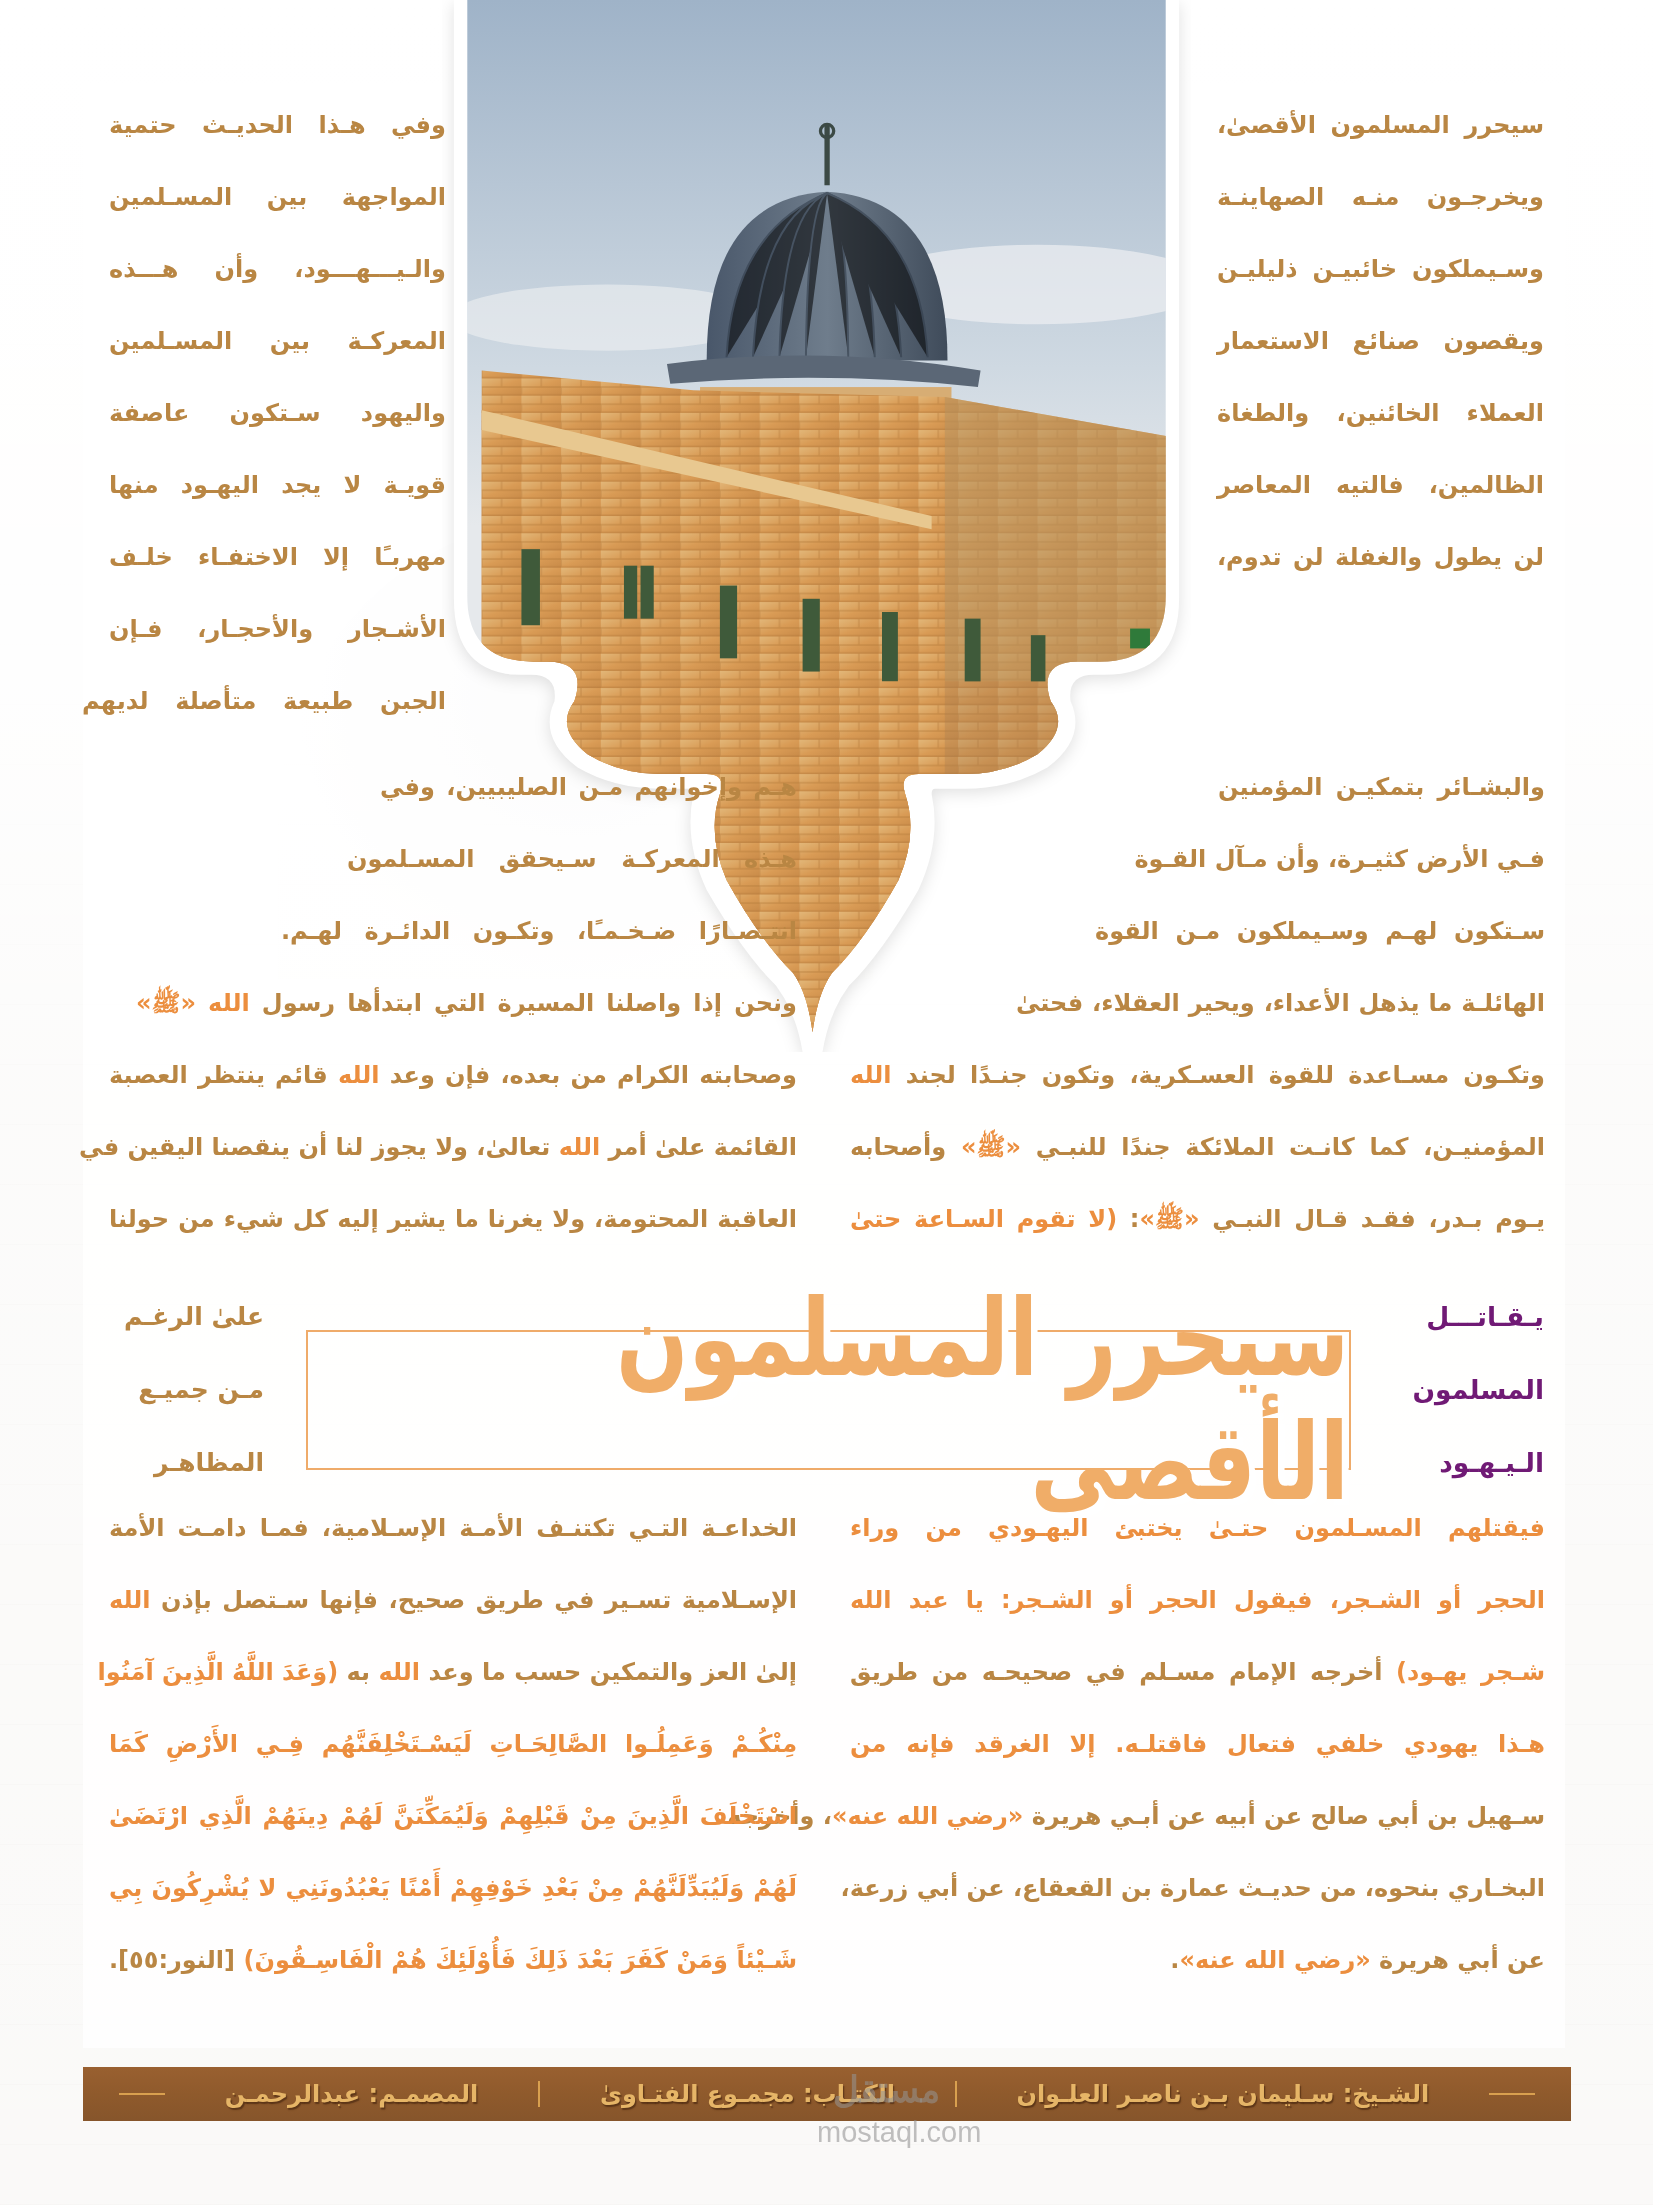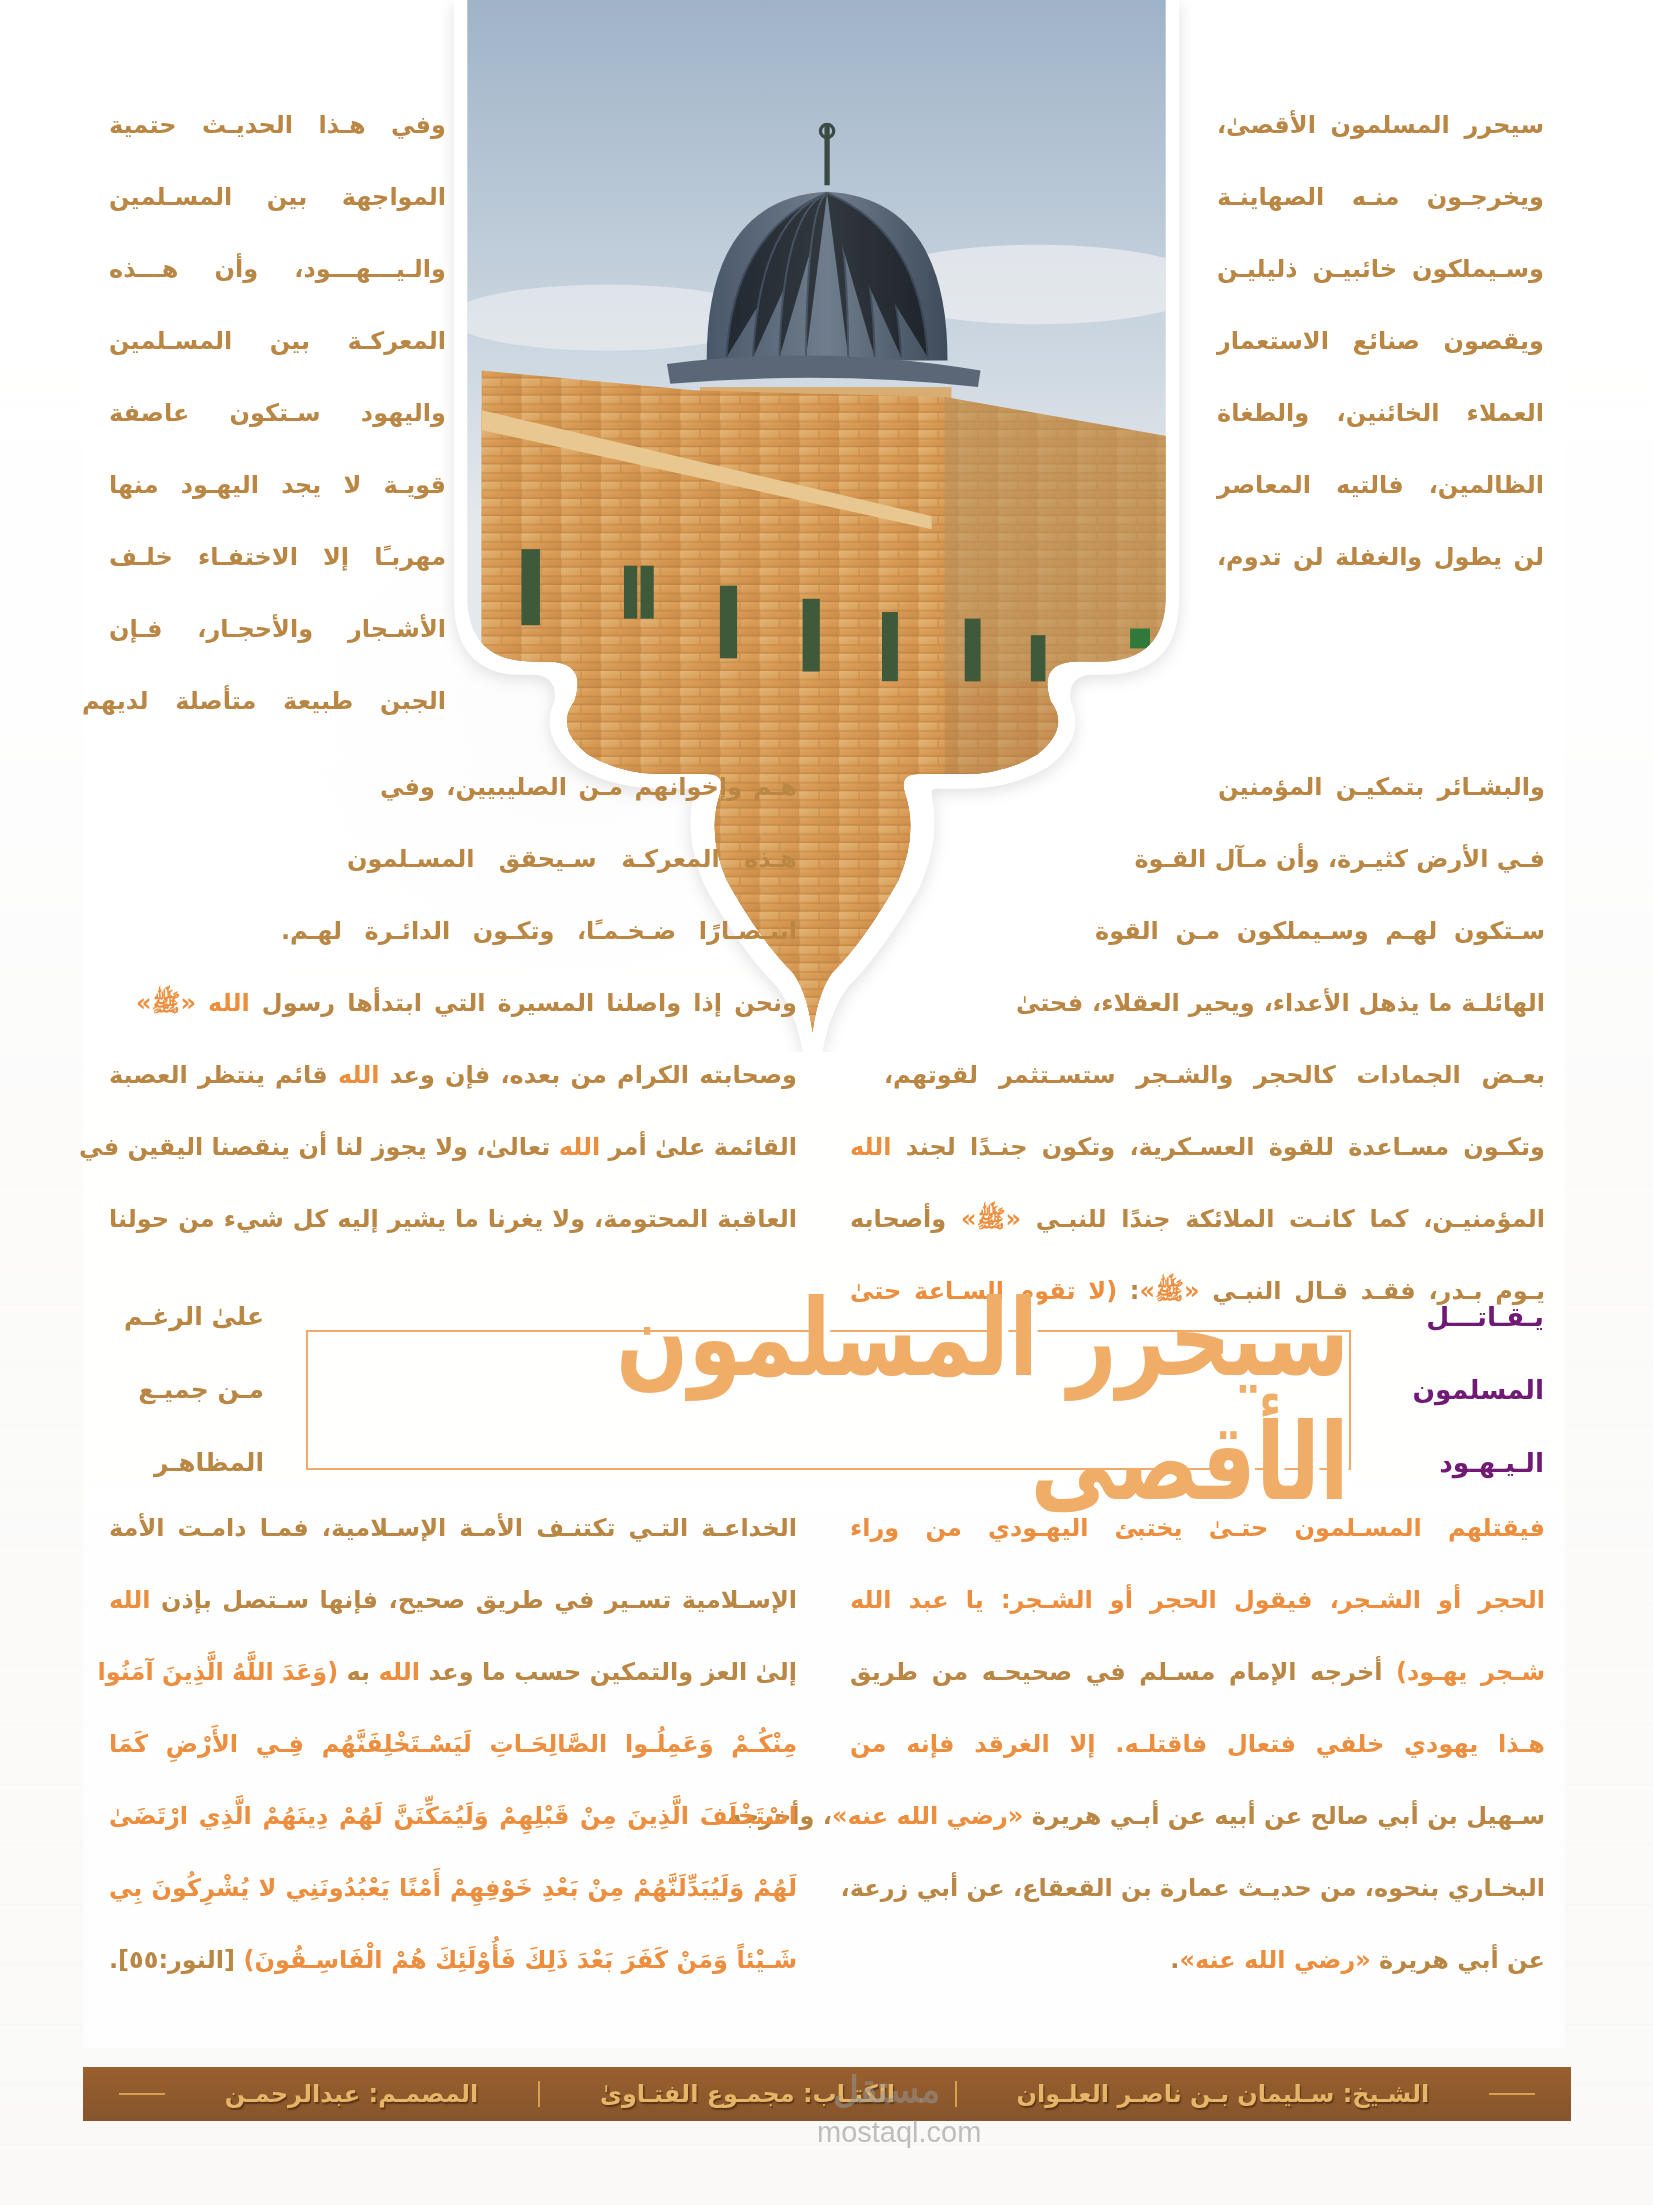--- a/index.html
+++ b/index.html
@@ -183,21 +183,20 @@
   <span class="line">مهربـًا إلا الاختفـاء خلـف</span>
   <span class="line">الأشـجار والأحجـار، فـإن</span>
   <span class="line" style="width:364px;">الجبن طبيعة متأصلة لديهم</span>
 </div>
 
 <div class="col col-right-mid">
   <span class="line" style="margin-right:0;width:327px;">والبشـائر بتمكيـن المؤمنين</span>
   <span class="line" style="width:410px;">فـي الأرض كثيـرة، وأن مـآل القـوة</span>
   <span class="line" style="width:450px;">سـتكون لهـم وسـيملكون مـن القوة</span>
   <span class="line" style="width:529px;">الهائلـة ما يذهل الأعداء، ويحير العقلاء، فحتىٰ</span>
-  <span class="line" style="width:661px;">بعـض الجمادات كالحجر والشـجر ستسـتثمر لقوتهم،</span>
   <span class="line rich"><span>وتكـون مسـاعدة للقوة العسـكرية، وتكون جنـدًا لجند </span><span class="hl">الله</span></span>
   <span class="line rich"><span>المؤمنيـن، كما كانـت الملائكة جندًا للنبـي </span><span class="hl">«ﷺ»</span><span> وأصحابه</span></span>
   <span class="line rich"><span>يـوم بـدر، فقـد قـال النبـي </span><span class="hl">«ﷺ»</span><span>: </span><span class="hl">(لا تقوم السـاعة حتىٰ</span></span>
 </div>
 
 <div class="col col-left-mid">
   <span class="line" style="width:417px;">هـم وإخوانهم مـن الصليبيين، وفي</span>
   <span class="line" style="width:450px;">هـذه المعركـة سـيحقق المسـلمون</span>
   <span class="line" style="width:516px;">انتـصـارًا ضـخـمـًا، وتكـون الدائـرة لهـم.</span>
   <span class="line rich" style="width:661px;margin-left:26.5px;"><span>ونحن إذا واصلنا المسيرة التي ابتدأها رسول </span><span class="hl">الله «ﷺ»</span></span>

